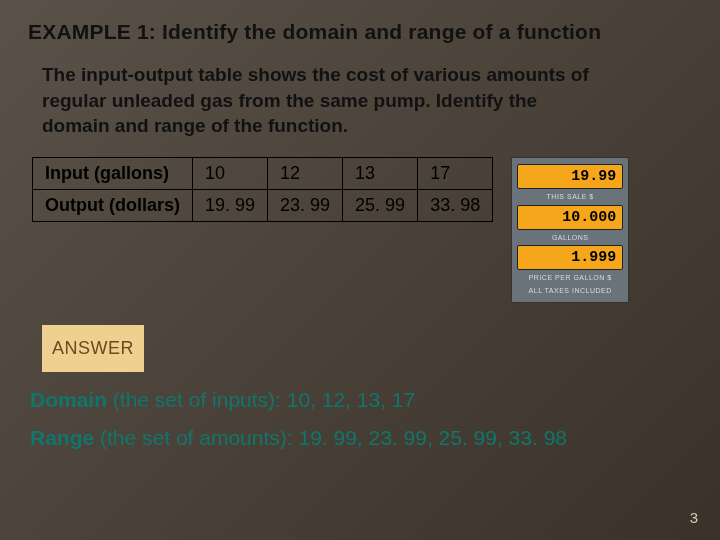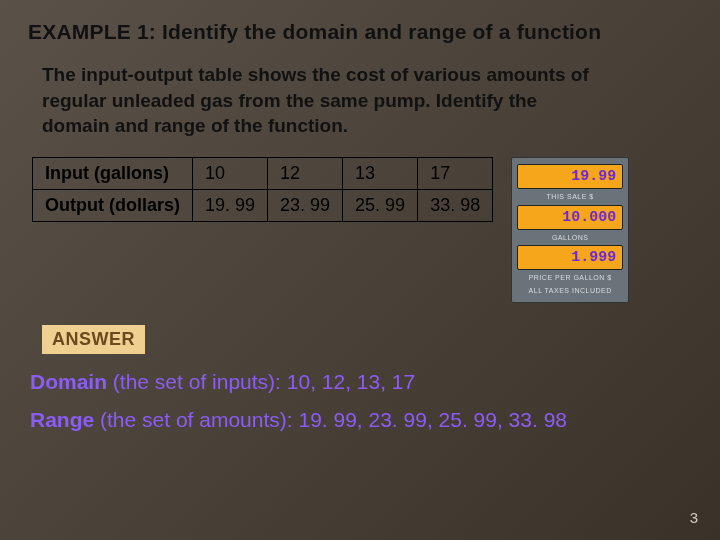--- a/index.html
+++ b/index.html
@@ -70,47 +70,47 @@
     padding: 6px 5px;
     border: 1px solid #333;
     border-radius: 2px;
   }
   .lcd {
     background: #f5a61a;
     border: 1px solid #222;
     padding: 3px 6px;
     font-family: "Courier New", monospace;
     font-weight: bold;
-    color: #6d28d9;
+    color: #000000;
     text-align: right;
     font-size: 15px;
     border-radius: 2px;
   }
   .lcd-label {
     font-size: 7px;
     color: #d9dde0;
     text-align: center;
     letter-spacing: 0.5px;
     line-height: 1.1;
     padding: 1px 0;
   }
   .answer-badge {
     display: inline-block;
     background: #f0d090;
     color: #6b4a20;
-    font-weight: bold;
+    font-weight: normal;
     font-size: 18px;
-    padding: 4px 10px;
+    padding: 13px 10px;
     margin-left: 14px;
     margin-bottom: 16px;
     letter-spacing: 0.5px;
   }
   .answer-line {
     font-size: 21px;
-    color: #8b5cf6;
+    color: #0f766e;
     margin-bottom: 14px;
     margin-left: 2px;
   }
   .answer-line .term {
     font-weight: bold;
   }
   .answer-line .note {
     font-weight: normal;
   }
   .page-num {

